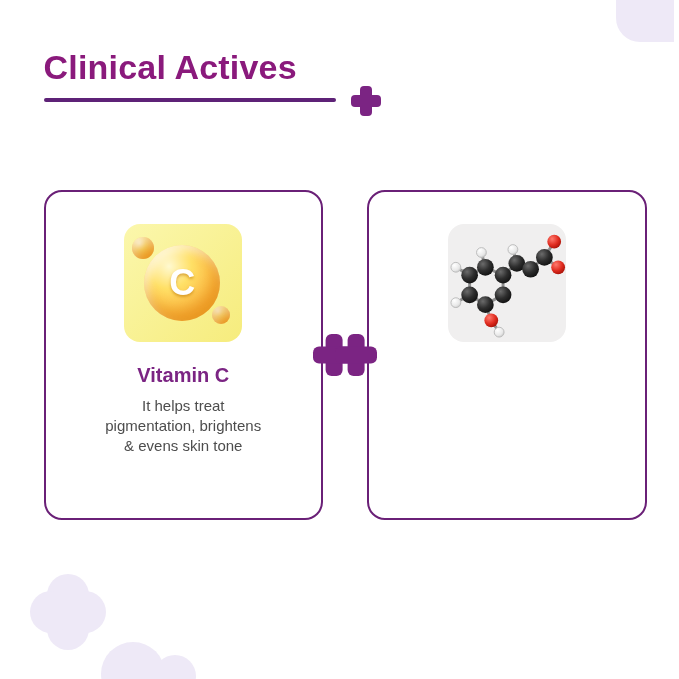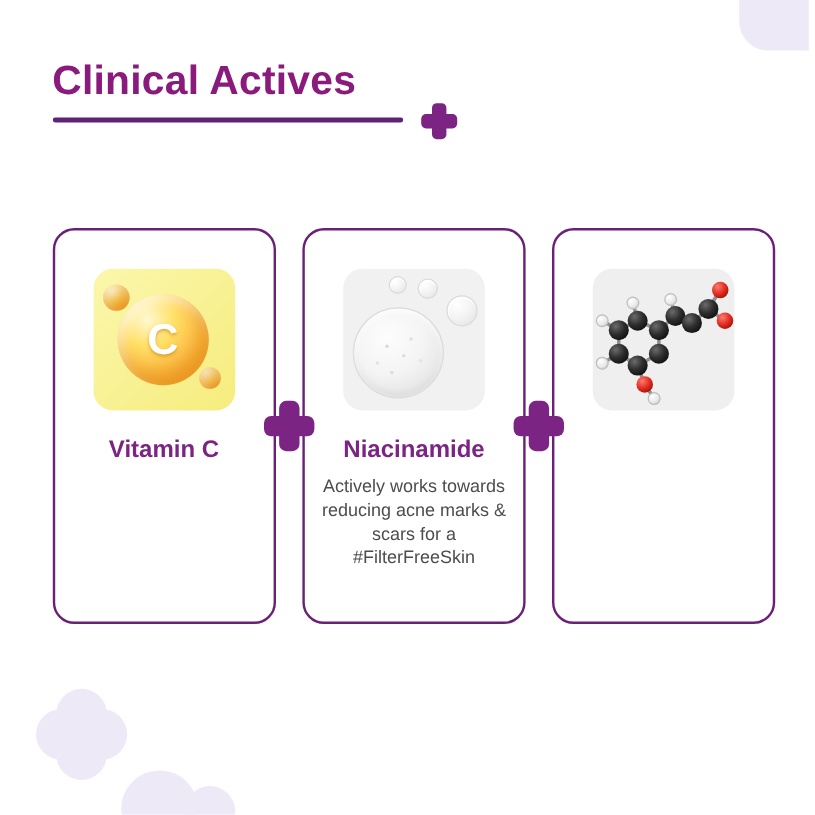--- a/index.html
+++ b/index.html
@@ -151,36 +151,27 @@
 
     <section class="card">
       <div class="art art-vitc">
         <span class="ball ball-sm1"></span>
         <span class="ball ball-main">
           <b class="cletter">C</b>
         </span>
         <span class="ball ball-sm2"></span>
       </div>
       <h2 class="card-title">Vitamin C</h2>
+      <p class="card-desc">It helps treat pigmentation, brightens &amp; evens skin tone</p>
     </section>
 
     <div class="plus-wrap">
       <div class="plus"></div>
     </div>
 
-    <section class="card">
-      <div class="art art-nia">
-        <span class="bub b1"></span>
-        <span class="bub b2"></span>
-        <span class="bub b3"></span>
-        <span class="drop"></span>
-      </div>
-      <h2 class="card-title">Niacinamide</h2>
-      <p class="card-desc">Actively works towards reducing acne marks &amp; scars for a #FilterFreeSkin</p>
-    </section>
 
     <div class="plus-wrap">
       <div class="plus"></div>
     </div>
 
     <section class="card">
       <div class="art art-fer">
         <svg viewBox="0 0 120 120" xmlns="http://www.w3.org/2000/svg">
           <defs>
             <radialGradient id="gC" cx="35%" cy="30%" r="75%">

